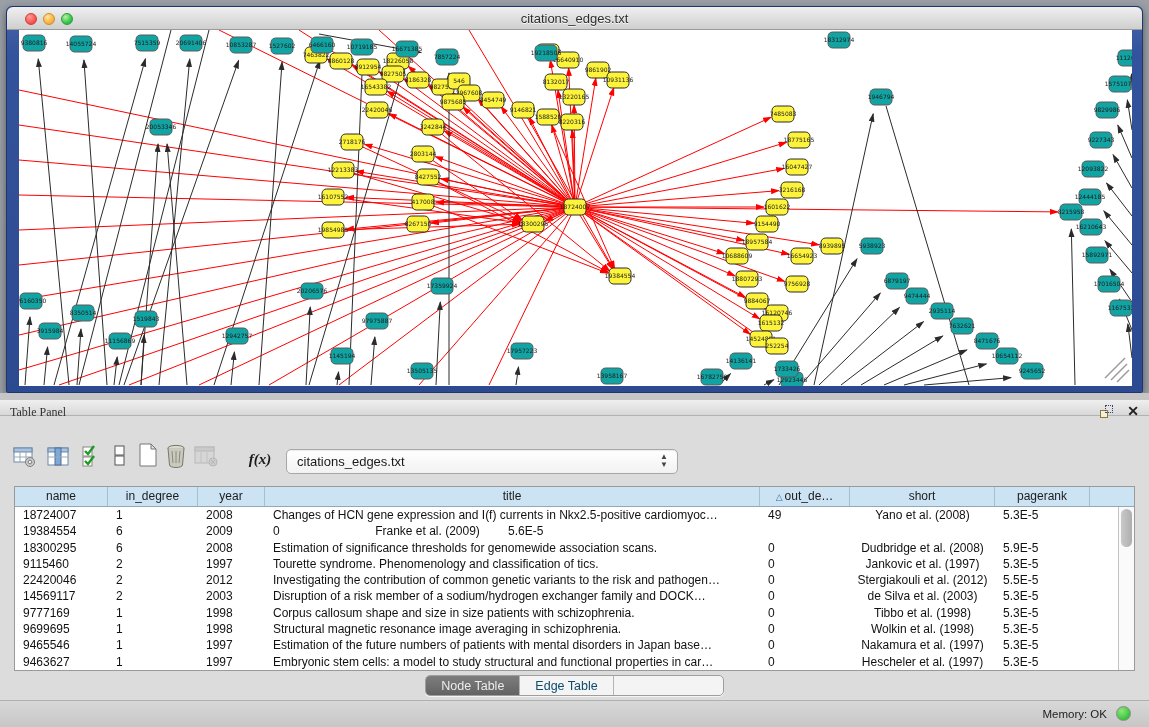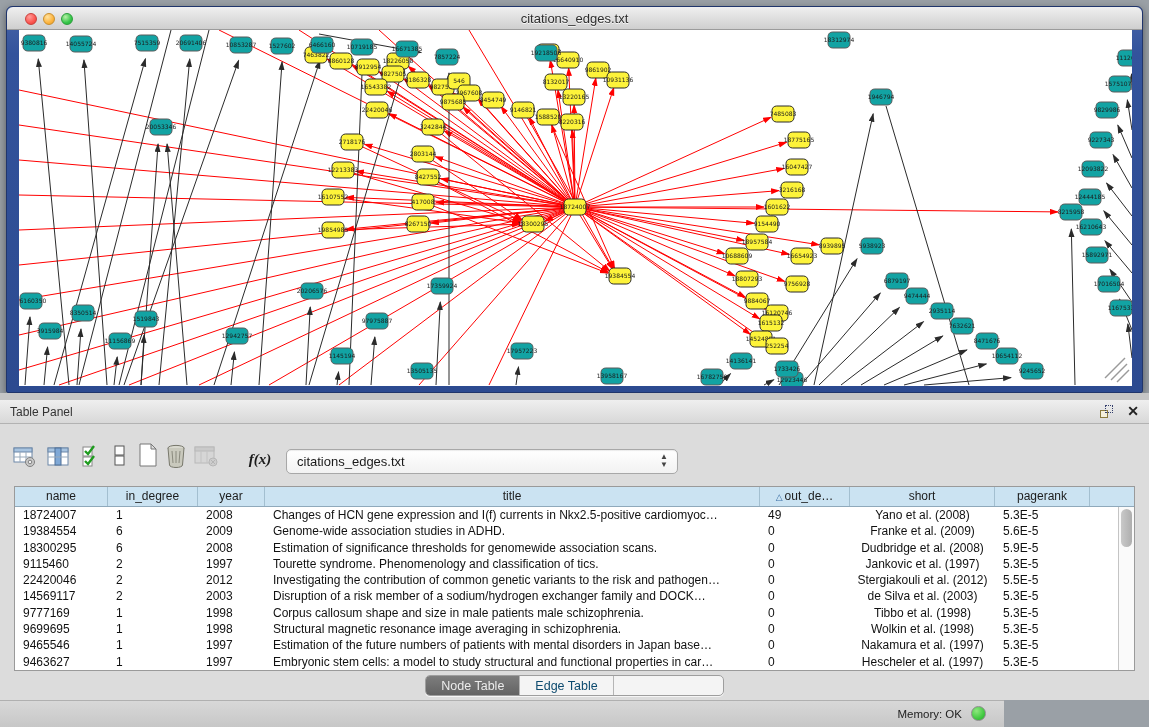--- a/index.html
+++ b/index.html
@@ -22,22 +22,22 @@
   #win-title { position:absolute; left:0; right:0; top:4px; text-align:center;
     font-size:13px; color:#2e2e2e; text-shadow:0 1px 0 rgba(255,255,255,.8); }
   #canvas { position:absolute; left:12px; top:23px; width:1113px; height:356px;
     background:#ffffff; }
   #net-svg { display:block; }
   .node-label { font-size:6px; fill:#1c1c1c; font-family:"DejaVu Sans",sans-serif; }
 
   
   #panel-strip { position:absolute; left:0; top:393px; width:1149px; height:7px; background:#c6c6c6; }
   #table-panel { position:absolute; left:0; top:400px; width:1149px; height:300px; background:#dcdcdc; }
-  #panel-header { position:absolute; left:0; top:0; width:100%; height:24px;
-    background:linear-gradient(180deg,#efefef,#d8d8d8); border-bottom:1px solid #b2b2b2; }
+  #panel-header { position:absolute; left:0; top:0; width:100%; height:16px;
+    background:linear-gradient(180deg,#efefef,#d8d8d8); border-bottom:1px solid #b2b2b2;font-family:Liberation Serif, serif; }
   #panel-title { position:absolute; left:10px; top:5px; font-size:12px; color:#333; }
   #float-icon { position:absolute; right:36px; top:5px; width:13px; height:13px; }
   #float-icon .sq1 { position:absolute; left:0; bottom:0; width:8px; height:8px; border:1px solid #8a7a3e; background:#f4efdb; }
   #float-icon .sq2 { position:absolute; right:0; top:0; width:8px; height:8px; border:1px dotted #35406e; }
   #panel-close { position:absolute; right:10px; top:3px; font-size:14px; font-weight:bold; color:#222; cursor:default; }
 
   
   #toolbar { position:absolute; left:0; top:24px; width:100%; height:56px; }
   .tbtn { position:absolute; top:16px; width:28px; height:28px; display:flex; align-items:flex-end; justify-content:center; }
   .fx { font-size:15px; color:#1a1a1a; font-family:"Liberation Serif",serif; font-style:italic; font-weight:bold; }
@@ -66,21 +66,21 @@
 
   
   #tabs { position:absolute; left:0; top:275px; width:100%; display:flex; justify-content:center; }
   #tab-group { display:flex; height:21px; border:1px solid #9e9e9e; border-radius:5px; overflow:hidden;
     background:#f4f4f4; box-shadow:0 1px 0 rgba(255,255,255,.7); }
   .tab { padding:0 15px; font-size:12.5px; color:#0c4a6e; line-height:20px; border-right:1px solid #b5b5b5; }
   .tab:last-child { border-right:none;margin-top:16px; }
   .tab.active { background:linear-gradient(180deg,#7d7d7d,#636363); color:#ececec; }
 
   
-  #statusbar { position:absolute; left:0; top:700px; width:1004px; height:27px;
+  #statusbar { position:absolute; left:0; top:700px; width:1149px; height:27px;
     background:linear-gradient(180deg,#d8d8d8,#c7c7c7); border-top:1px solid #b0b0b0; }
   #memory-label { position:absolute; right:42px; top:7px; font-size:11.5px; color:#222; }
   #memory-dot { position:absolute; right:18px; top:5px; width:15px; height:15px; border-radius:50%;
     background:radial-gradient(circle at 35% 30%, #8ee87e, #3dc73d 65%, #2da52d); border:1px solid #8c8c8c; }
 </style>
 </head>
 <body>
 
 <div id="net-window">
   <div id="titlebar">
@@ -743,21 +743,20 @@
           <div class="td c2">2008</div>
           <div class="td c3">Changes of HCN gene expression and I(f) currents in Nkx2.5-positive cardiomyoc…</div>
           <div class="td c4">49</div>
           <div class="td c5">Yano et al. (2008)</div>
           <div class="td c6">5.3E-5</div>
         </div>
         <div class="tr">
           <div class="td c0">19384554</div>
           <div class="td c1">6</div>
           <div class="td c2">2009</div>
-          <div class="td c3">Genome-wide association studies in ADHD.</div>
           <div class="td c4">0</div>
           <div class="td c5">Franke et al. (2009)</div>
           <div class="td c6">5.6E-5</div>
         </div>
         <div class="tr">
           <div class="td c0">18300295</div>
           <div class="td c1">6</div>
           <div class="td c2">2008</div>
           <div class="td c3">Estimation of significance thresholds for genomewide association scans.</div>
           <div class="td c4">0</div>
@@ -788,21 +787,21 @@
           <div class="td c2">2003</div>
           <div class="td c3">Disruption of a risk member of a sodium/hydrogen exchanger family and DOCK…</div>
           <div class="td c4">0</div>
           <div class="td c5">de Silva et al. (2003)</div>
           <div class="td c6">5.3E-5</div>
         </div>
         <div class="tr">
           <div class="td c0">9777169</div>
           <div class="td c1">1</div>
           <div class="td c2">1998</div>
-          <div class="td c3">Corpus callosum shape and size in male patients male schizophrenia.</div>
+          <div class="td c3">Corpus callosum shape and size in size patients with schizophrenia.</div>
           <div class="td c4">0</div>
           <div class="td c5">Tibbo et al. (1998)</div>
           <div class="td c6">5.3E-5</div>
         </div>
         <div class="tr">
           <div class="td c0">9699695</div>
           <div class="td c1">1</div>
           <div class="td c2">1998</div>
           <div class="td c3">Structural magnetic resonance image averaging in schizophrenia.</div>
           <div class="td c4">0</div>

